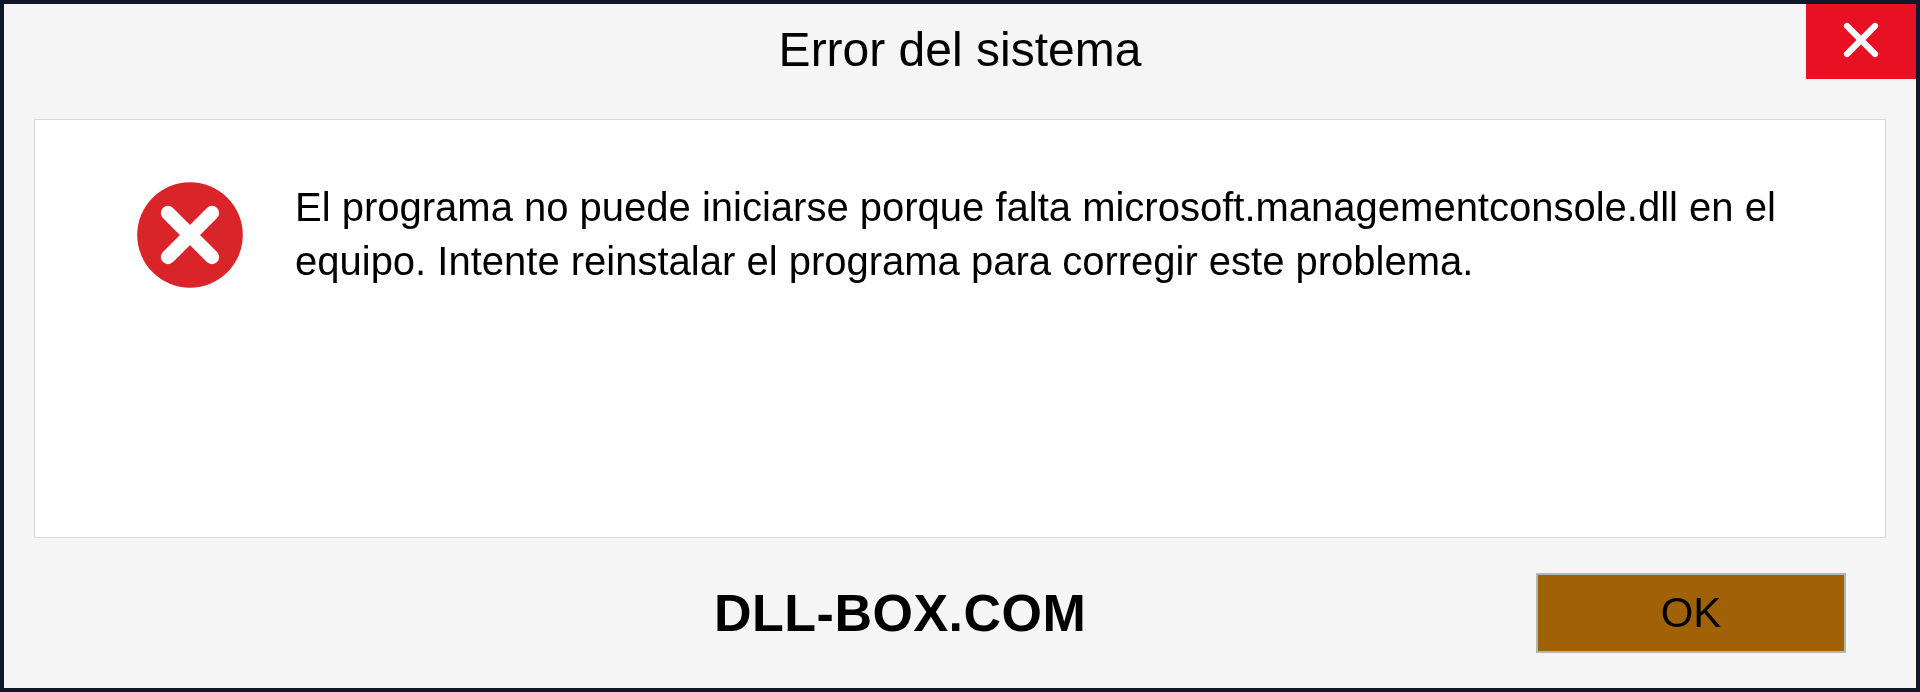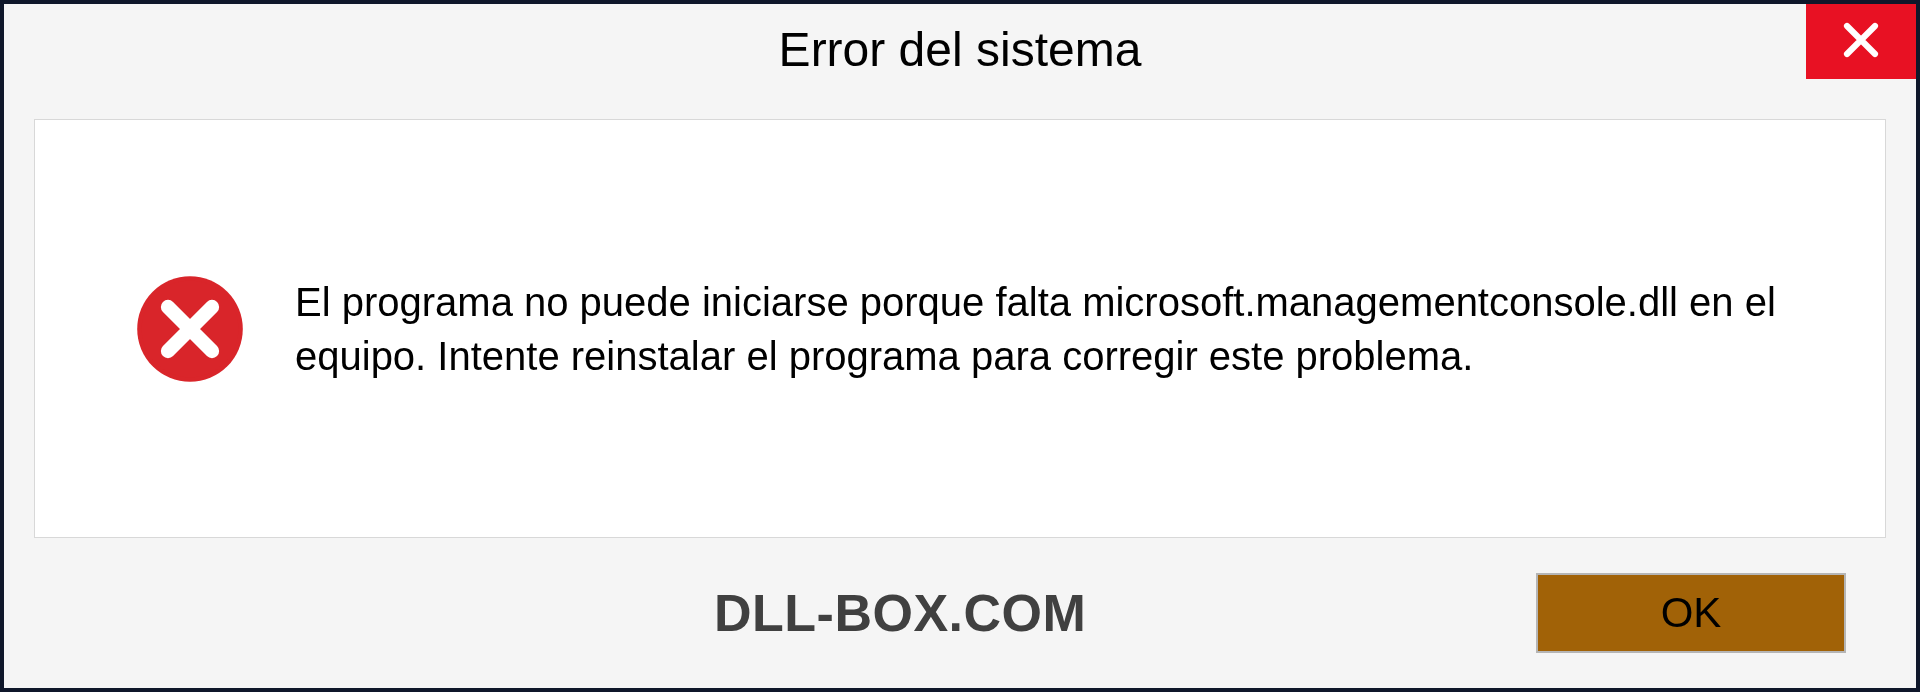--- a/index.html
+++ b/index.html
@@ -59,21 +59,20 @@
       flex: 1;
       padding: 20px 30px 0 30px;
       display: flex;
       flex-direction: column;
     }
     .message-box {
       background: #fff;
       border: 1px solid #d8d8d8;
       flex: 1;
       display: flex;
-      align-items: center;
       padding: 60px 80px 60px 100px;
     }
     .error-icon {
       flex-shrink: 0;
       width: 110px;
       height: 110px;
       margin-right: 50px;
     }
     .error-icon svg {
       width: 110px;
@@ -88,21 +87,21 @@
     .footer {
       height: 150px;
       display: flex;
       align-items: center;
       justify-content: space-between;
       padding: 0 40px 0 40px;
     }
     .watermark {
       font-size: 52px;
       font-weight: 800;
-      color: #404040;
+      color: #000000;
       letter-spacing: 0.5px;
       font-family: Arial, sans-serif;
       margin-left: 640px;
     }
     .ok-button {
       width: 310px;
       height: 80px;
       background: #a16207;
       border: 2px solid #b5b5b5;
       font-size: 42px;

